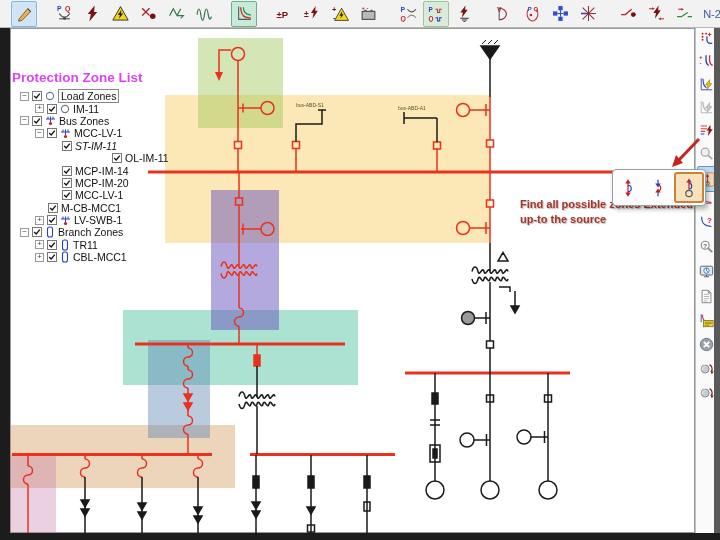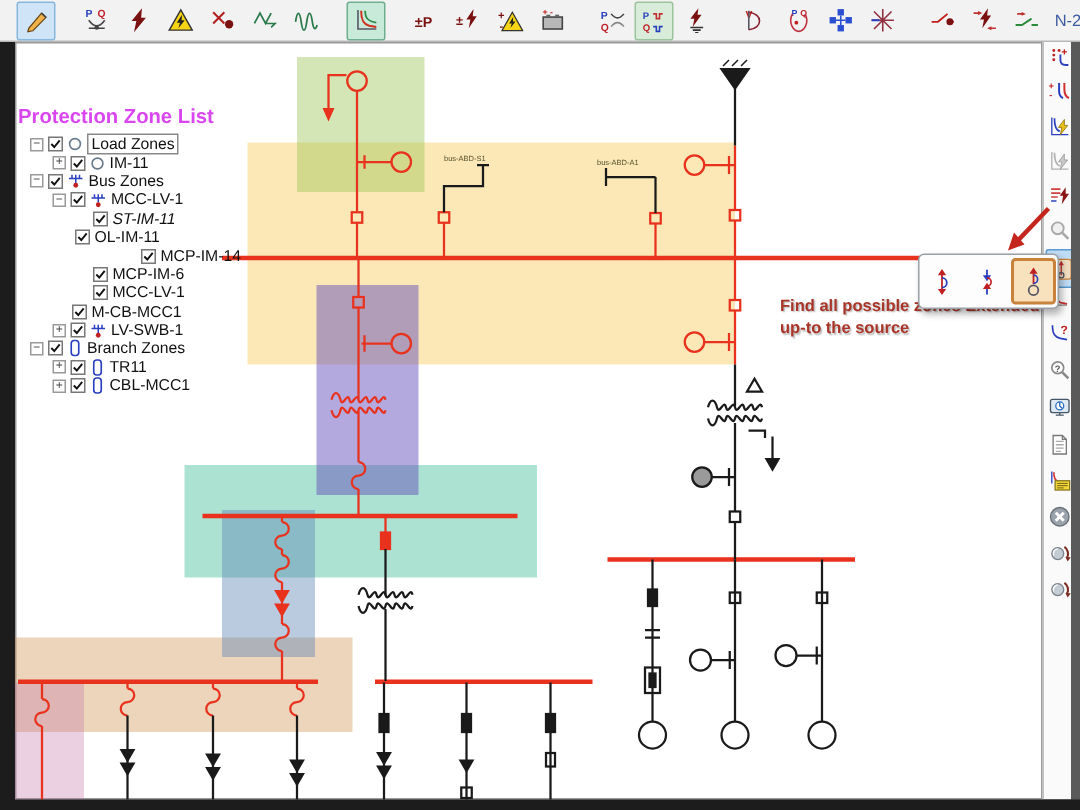--- a/index.html
+++ b/index.html
@@ -432,46 +432,46 @@
       </div>
       <div class="tr-row" style="padding-left: 38px; font-style: italic;">
         <div class="tr-exp none"></div>
         <div class="tr-check">
           <svg viewBox="0 0 10 10">
             <path d="M1.5,5 L4,7.5 L8.5,2" stroke="#111" stroke-width="1.6" fill="none"></path>
           </svg>
         </div>
         <span class="tr-label">ST-IM-11</span>
       </div>
-      <div class="tr-row" style="padding-left: 26px;">
+      <div class="tr-row" style="padding-left: 50px; margin-left: 38px;">
         <div class="tr-exp none"></div>
         <div class="tr-check">
           <svg viewBox="0 0 10 10">
             <path d="M1.5,5 L4,7.5 L8.5,2" stroke="#111" stroke-width="1.6" fill="none"></path>
           </svg>
         </div>
         <span class="tr-label">OL-IM-11</span>
-      </div>
-      <div class="tr-row" style="padding-left: 38px; margin-left: 32px;">
-        <div class="tr-exp none"></div>
-        <div class="tr-check">
-          <svg viewBox="0 0 10 10">
-            <path d="M1.5,5 L4,7.5 L8.5,2" stroke="#111" stroke-width="1.6" fill="none"></path>
-          </svg>
-        </div>
-        <span class="tr-label">MCP-IM-14</span>
       </div>
       <div class="tr-row" style="padding-left: 38px;">
         <div class="tr-exp none"></div>
         <div class="tr-check">
           <svg viewBox="0 0 10 10">
             <path d="M1.5,5 L4,7.5 L8.5,2" stroke="#111" stroke-width="1.6" fill="none"></path>
           </svg>
         </div>
-        <span class="tr-label">MCP-IM-6</span>
+        <span class="tr-label">MCP-IM-14</span>
+      </div>
+      <div class="tr-row" style="padding-left: 38px;">
+        <div class="tr-exp none"></div>
+        <div class="tr-check">
+          <svg viewBox="0 0 10 10">
+            <path d="M1.5,5 L4,7.5 L8.5,2" stroke="#111" stroke-width="1.6" fill="none"></path>
+          </svg>
+        </div>
+        <span class="tr-label">MCP-IM-20</span>
       </div>
       <div class="tr-row" style="padding-left: 38px;">
         <div class="tr-exp none"></div>
         <div class="tr-check">
           <svg viewBox="0 0 10 10">
             <path d="M1.5,5 L4,7.5 L8.5,2" stroke="#111" stroke-width="1.6" fill="none"></path>
           </svg>
         </div>
         <span class="tr-label">MCC-LV-1</span>
       </div>

